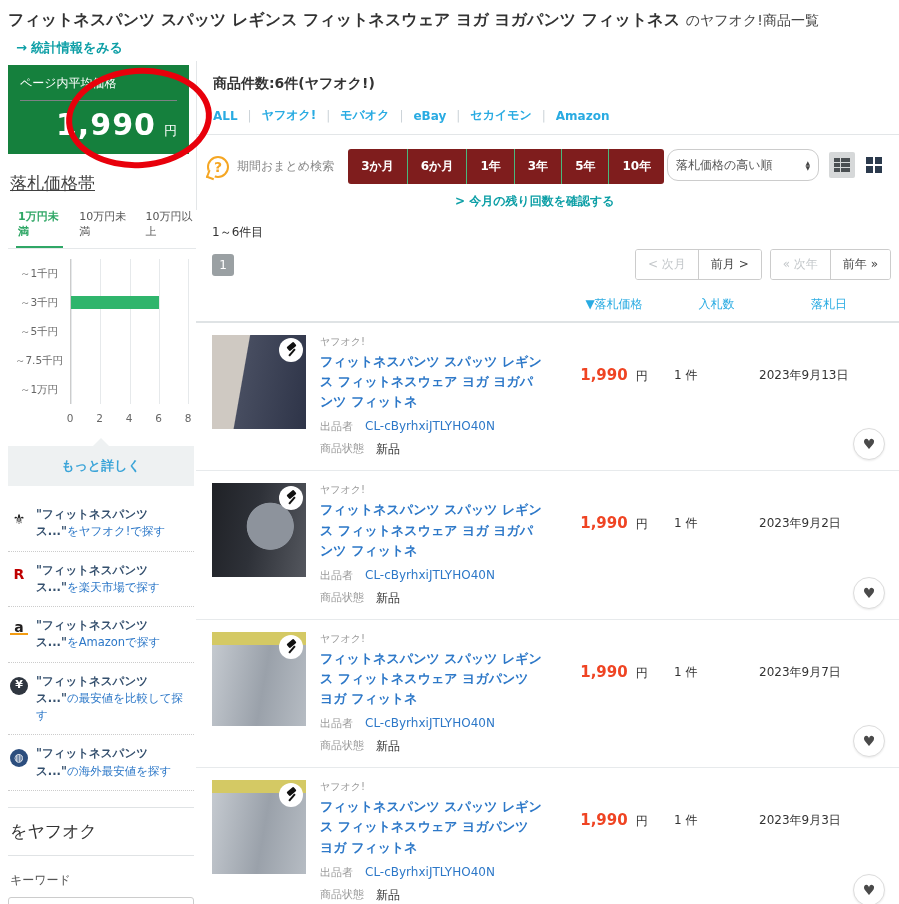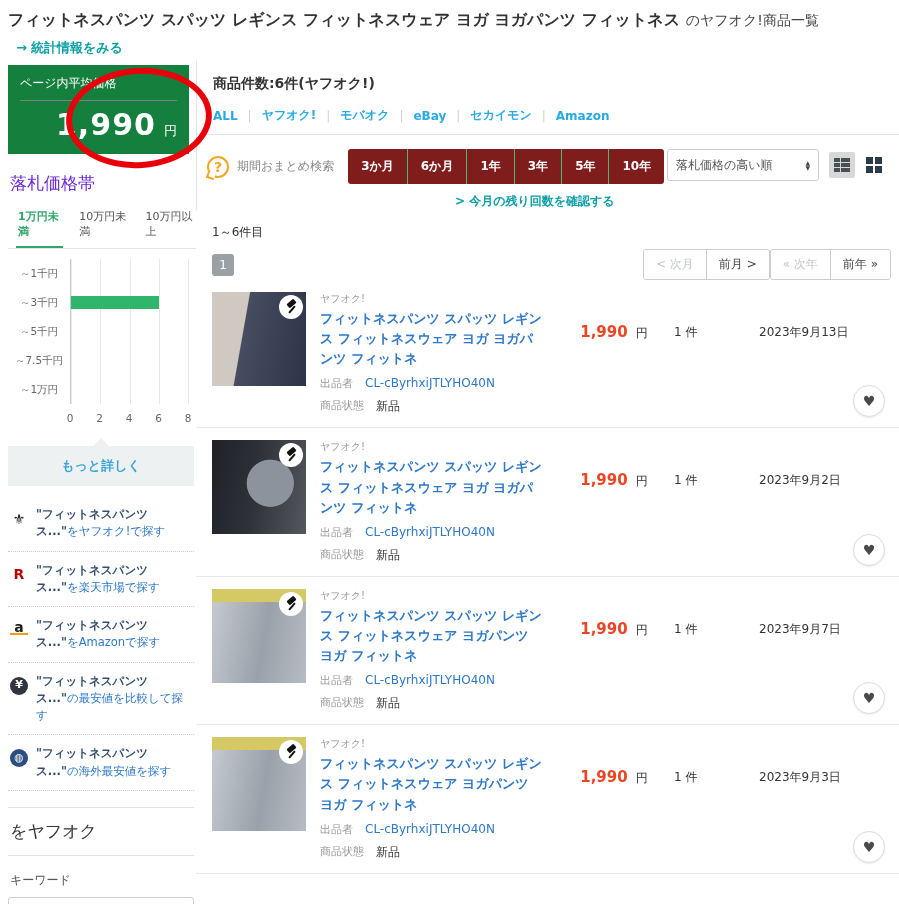--- a/index.html
+++ b/index.html
@@ -25,21 +25,21 @@
   .avg-box .lbl { font-size:12px; }
   .avg-box hr { border:none; border-top:1px solid #7d8285; margin:8px 0 6px; }
   .avg-box .val-row { text-align:right; }
   .avg-box .val { font-size:30px; font-weight:bold; letter-spacing:1px; }
   .avg-box .unit { font-size:13px; margin-left:3px; }
   .red-circle { position:absolute; left:66px; top:68px; width:146px; height:100px;
     border:6px solid #e8000b; border-radius:50%; transform:rotate(-4deg);
     pointer-events:none; z-index:60; }
 
   
-  .band-title { font-size:17px; color:#6d28d9; margin:18px 0 10px 2px; }
+  .band-title { font-size:17px; color:#404040; margin:18px 0 10px 2px;text-decoration:underline; }
   .band-tabs { display:flex; gap:14px; font-size:11px; border-bottom:1px solid #e5e8ea; padding:0 0 0 8px; }
   .band-tab { padding:4px 2px 7px; color:#555; cursor:pointer; }
   .band-tab.active { color:#2fa766; font-weight:bold; border-bottom:2px solid #2fa766; }
   .chart { display:flex; margin-top:10px; }
   .chart-ylabels { width:62px; }
   .chart-ylabels .yl { height:29px; line-height:29px; text-align:center; padding-right:0;
     font-size:10.5px; color:#666; }
   .chart-plot { position:relative; width:118px; border-left:1px solid #ccc; }
   .chart-grid { position:absolute; top:0; bottom:0; width:1px; background:#e6e9eb; }
   .chart-row { position:relative; height:29px; }
@@ -90,40 +90,40 @@
     justify-content:center; position:relative; cursor:pointer; }
   .q-icon::after { content:""; position:absolute; left:-2px; bottom:-3px; width:6px; height:6px;
     background:#fff; border-left:2px solid #f5a623; border-bottom:2px solid #f5a623;
     transform:rotate(20deg); }
   .help-label { font-size:12px; color:#888; }
   .period-group { display:flex; margin-left:6px; border-radius:3px; overflow:hidden; }
   .p-btn { background:#7f1d1d; color:#fff; font-size:12px; font-weight:bold; padding:9px 13px;
     border-right:1px solid #49b97c; cursor:pointer; }
   .p-btn:last-child { border-right:none; }
   .controls-right { display:flex; align-items:center; gap:10px; }
-  .sort-sel { width:152px; height:32px; border:1px solid #ccc; border-radius:3px; background:#fff;
+  .sort-sel { width:152px; height:32px; border:1px solid #ccc; border-radius:11px; background:#fff;
     display:flex; align-items:center; justify-content:space-between; padding:0 8px;
     font-size:12px; color:#555; cursor:pointer; }
   .sort-sel .arrows { display:flex; flex-direction:column; font-size:6px; line-height:5px; color:#444; }
   .view-toggles { display:flex; gap:6px; }
   .vt { width:26px; height:26px; display:flex; align-items:center; justify-content:center;
     border-radius:2px; cursor:pointer; }
   .vt.list { background:#d6d8d9; }
   .ico-list { display:grid; grid-template-columns:6px 9px; grid-auto-rows:4px; gap:1px; }
   .ico-list i { background:#4a4f52; }
   .ico-grid { display:grid; grid-template-columns:7px 7px; grid-auto-rows:7px; gap:2px; }
   .ico-grid i { background:#2b3a4d; }
   .remaining-row { padding:6px 0 0 258px; }
   .remaining-link { font-size:12px; font-weight:bold; color:#0d9fa6; cursor:pointer; }
 
   .range-row { padding:14px 0 0 16px; font-size:12px; color:#333; }
   .pagebar { display:flex; justify-content:space-between; align-items:center; padding:8px 8px 0 16px; }
   .page-badge { width:22px; height:22px; background:#9aa0a3; color:#fff; font-size:12px;
     display:flex; align-items:center; justify-content:center; border-radius:3px; cursor:pointer; }
-  .pagers { display:flex; }
+  .pagers { display:flex; gap:8px; }
   .pager { display:flex; border:1px solid #ccc; border-radius:3px; overflow:hidden; font-size:12px; }
   .pager .cell { padding:6px 12px; background:#fff; cursor:pointer; }
   .pager .cell.disabled { color:#c3c7ca; cursor:default; }
   .pager .cell + .cell { border-left:1px solid #ccc; color:#444; }
 
   
   .thead { display:flex; align-items:center; padding:16px 0 8px; border-bottom:2px solid #dfe3e5; }
   .thead .spacer { flex:1; }
   .col-price { width:120px; text-align:center; }
   .col-bids { width:85px; text-align:center; }
@@ -346,20 +346,26 @@
             <span class="cell disabled">&lt; 次月</span>
             <span class="cell">前月 &gt;</span>
           </div>
           <div class="pager">
             <span class="cell disabled">« 次年</span>
             <span class="cell">前年 »</span>
           </div>
         </div>
       </div>
 
+      <div class="thead">
+        <span class="spacer"></span>
+        <span class="col-price">▼落札価格</span>
+        <span class="col-bids">入札数</span>
+        <span class="col-date">落札日</span>
+      </div>
 
       <div class="rows">
   <div class="prow">
     <div class="thumb thumb-a">
       <span class="badge">
         <span class="gavel-head"></span>
                 <span class="gavel-handle"></span>
       </span>
     </div>
     <div class="pinfo">

